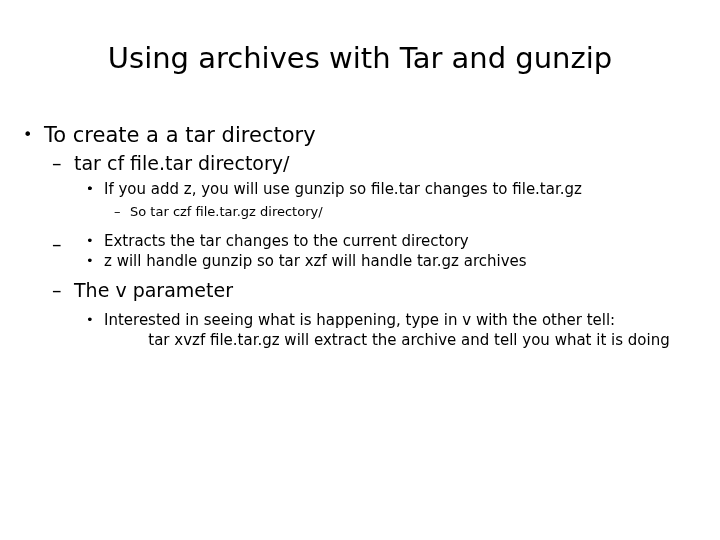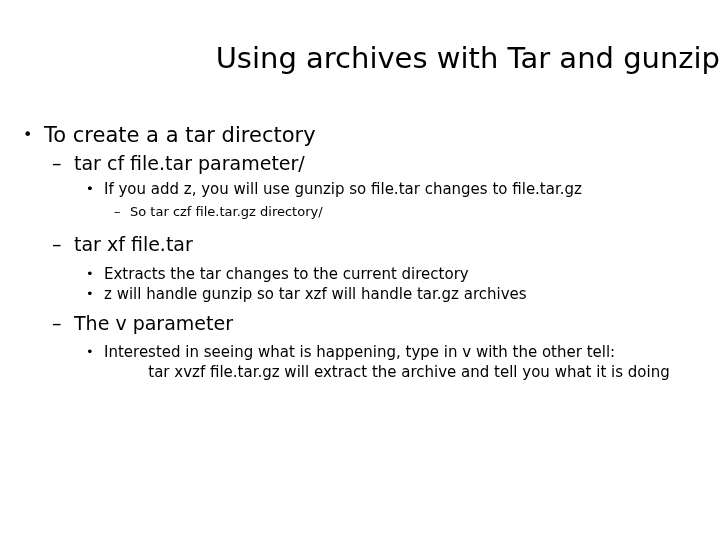--- a/index.html
+++ b/index.html
@@ -18,21 +18,21 @@
     position: relative;
     width: 720px;
     height: 540px;
     box-sizing: border-box;
   }
   .slide-title {
     position: absolute;
     top: 42px;
     left: 0;
     width: 720px;
-    text-align: right;
+    text-align: center;
     font-size: 29px;
     line-height: 1.15;
     font-weight: normal;
     color: #000000;
   }
   .content {
     position: absolute;
     top: 122px;
     left: 14px;
     width: 700px;
@@ -126,21 +126,21 @@
 
   <div class="content">
     <ul class="lvl1">
       <li>
         <span class="bullet">•</span>
         <span class="txt">To create a a tar directory</span>
 
         <ul class="lvl2">
           <li>
             <span class="bullet">–</span>
-            <span class="txt">tar cf file.tar parameter/</span>
+            <span class="txt">tar cf file.tar directory/</span>
 
             <ul class="lvl3">
               <li>
                 <span class="bullet">•</span>
               </li>
               <li>
                 <span class="bullet">•</span>
                 <span class="txt">If you add z, you will use gunzip so file.tar changes to file.tar.gz</span>
 
                 <ul class="lvl4">
@@ -148,21 +148,20 @@
                     <span class="bullet">–</span>
                     <span class="txt">So tar czf file.tar.gz directory/</span>
                   </li>
                 </ul>
               </li>
             </ul>
           </li>
 
           <li class="after-gap" style="margin-top:12px;">
             <span class="bullet">–</span>
-            <span class="txt">tar xf file.tar</span>
 
             <ul class="lvl3" style="margin-top:8px;">
               <li>
                 <span class="bullet">•</span>
                 <span class="txt">Extracts the tar changes to the current directory</span>
               </li>
               <li>
                 <span class="bullet">•</span>
                 <span class="txt">z will handle gunzip so tar xzf will handle tar.gz archives</span>
               </li>

